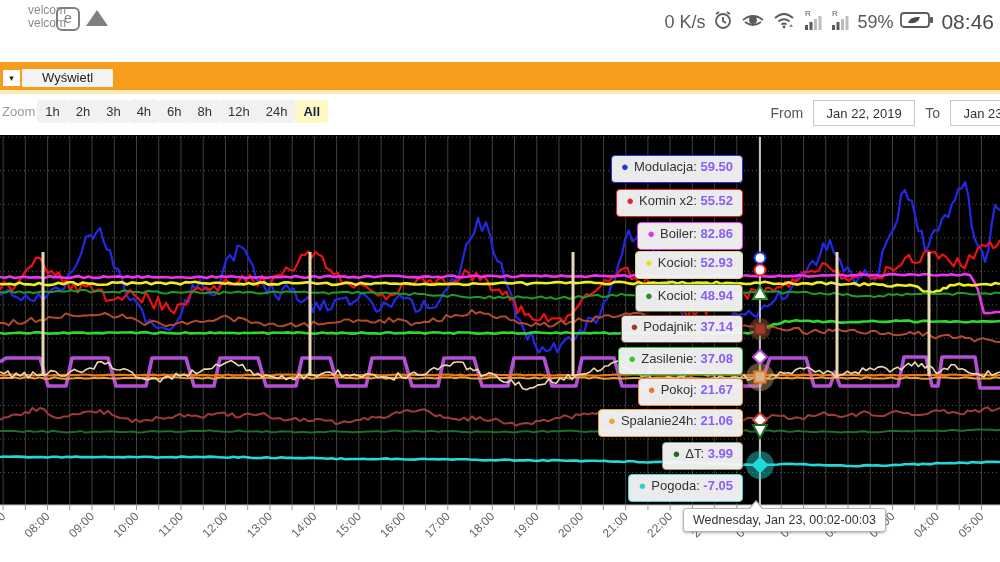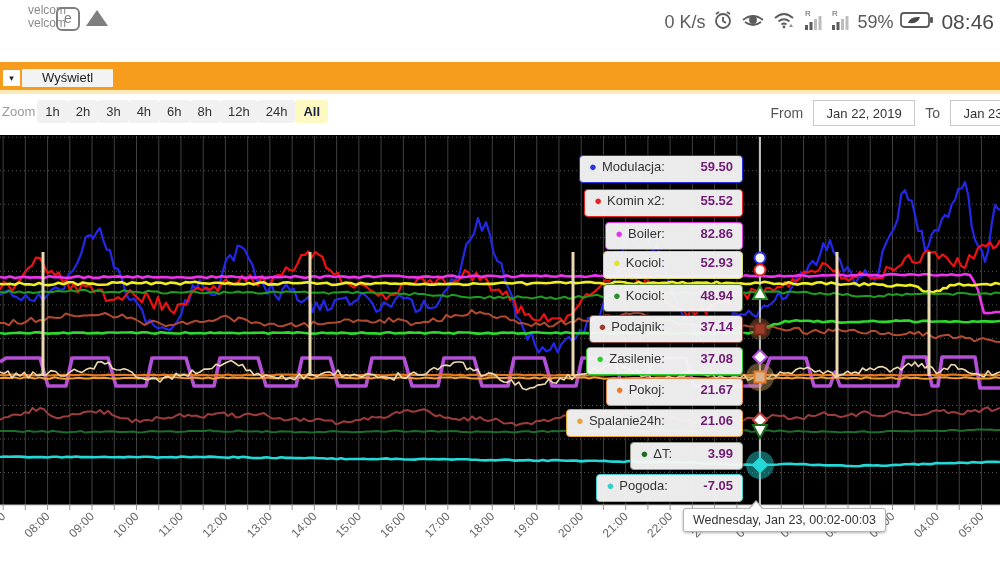--- a/index.html
+++ b/index.html
@@ -35,21 +35,21 @@
   #rangerow label{font-size:14px;color:#555;}
   .dateinput{width:96px;height:22px;border:1px solid #c8c8c8;font-size:13px;color:#333;
     text-align:center;font-family:inherit;background:#fff;}
   
   #chartsvg{position:absolute;left:0;top:0;z-index:1;}
   
   .ttbox{position:absolute;right:257px;height:20px;background:rgba(245,245,245,0.96);
     border:1px solid #888;border-radius:4px;padding:3px 9px;font-size:13px;color:#333;
     white-space:nowrap;z-index:4;box-shadow:1px 1px 2px rgba(0,0,0,0.35);}
   .ttbox .dot{font-size:13px;margin-right:5px;}
-  .ttbox b{color:#701a75;margin-left:32px;}
+  .ttbox b{color:#8b5cf6;}
   
   #datett{position:absolute;left:683px;top:508px;background:#ffffff;border:1px solid #b5b5b5;
     border-radius:3px;padding:4px 9px;font-size:12.5px;color:#333;z-index:5;
     box-shadow:0 1px 3px rgba(0,0,0,0.3);white-space:nowrap;}
   #datett .arrow-b{position:absolute;top:-9px;left:64px;width:0;height:0;
     border-left:8px solid transparent;border-right:8px solid transparent;border-bottom:9px solid #b5b5b5;}
   #datett .arrow-f{position:absolute;top:-7px;left:65px;width:0;height:0;
     border-left:7px solid transparent;border-right:7px solid transparent;border-bottom:8px solid #ffffff;}
 </style>
 </head>

